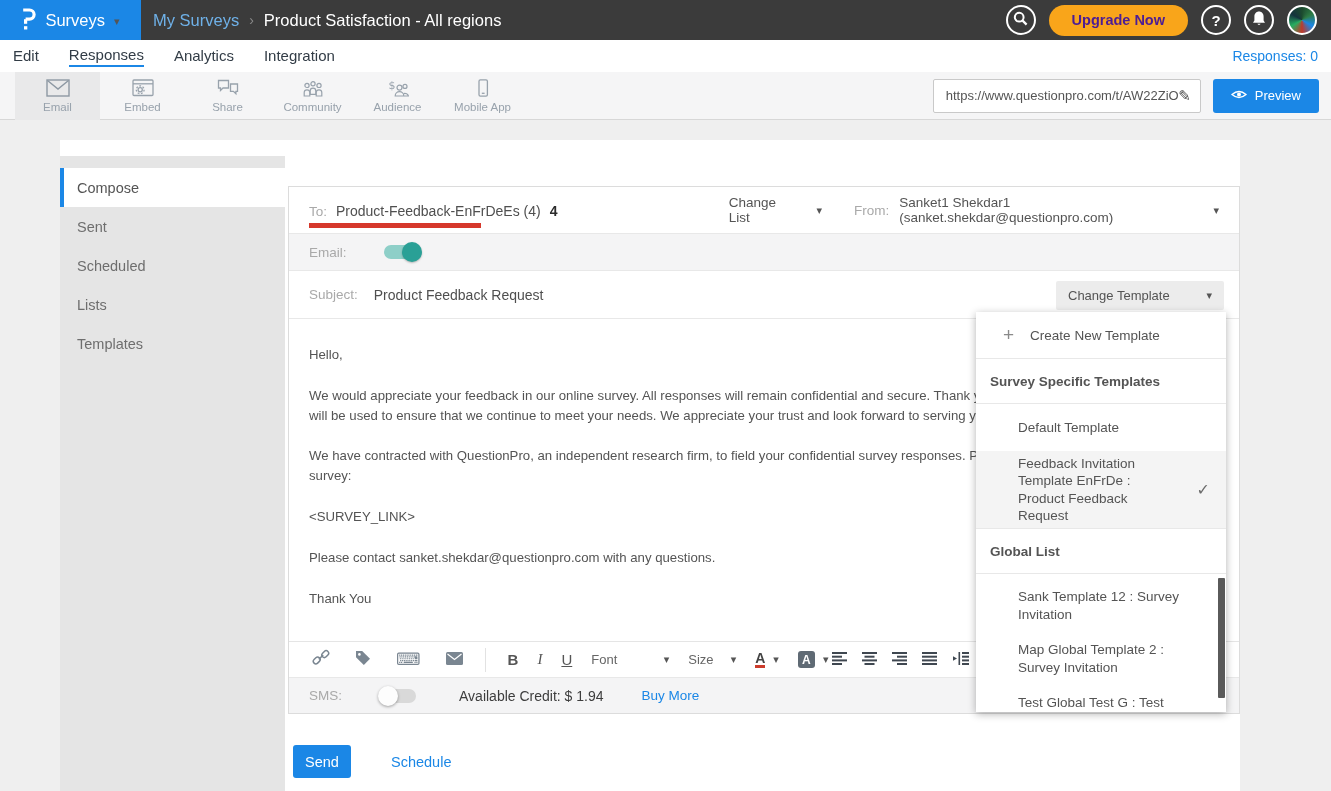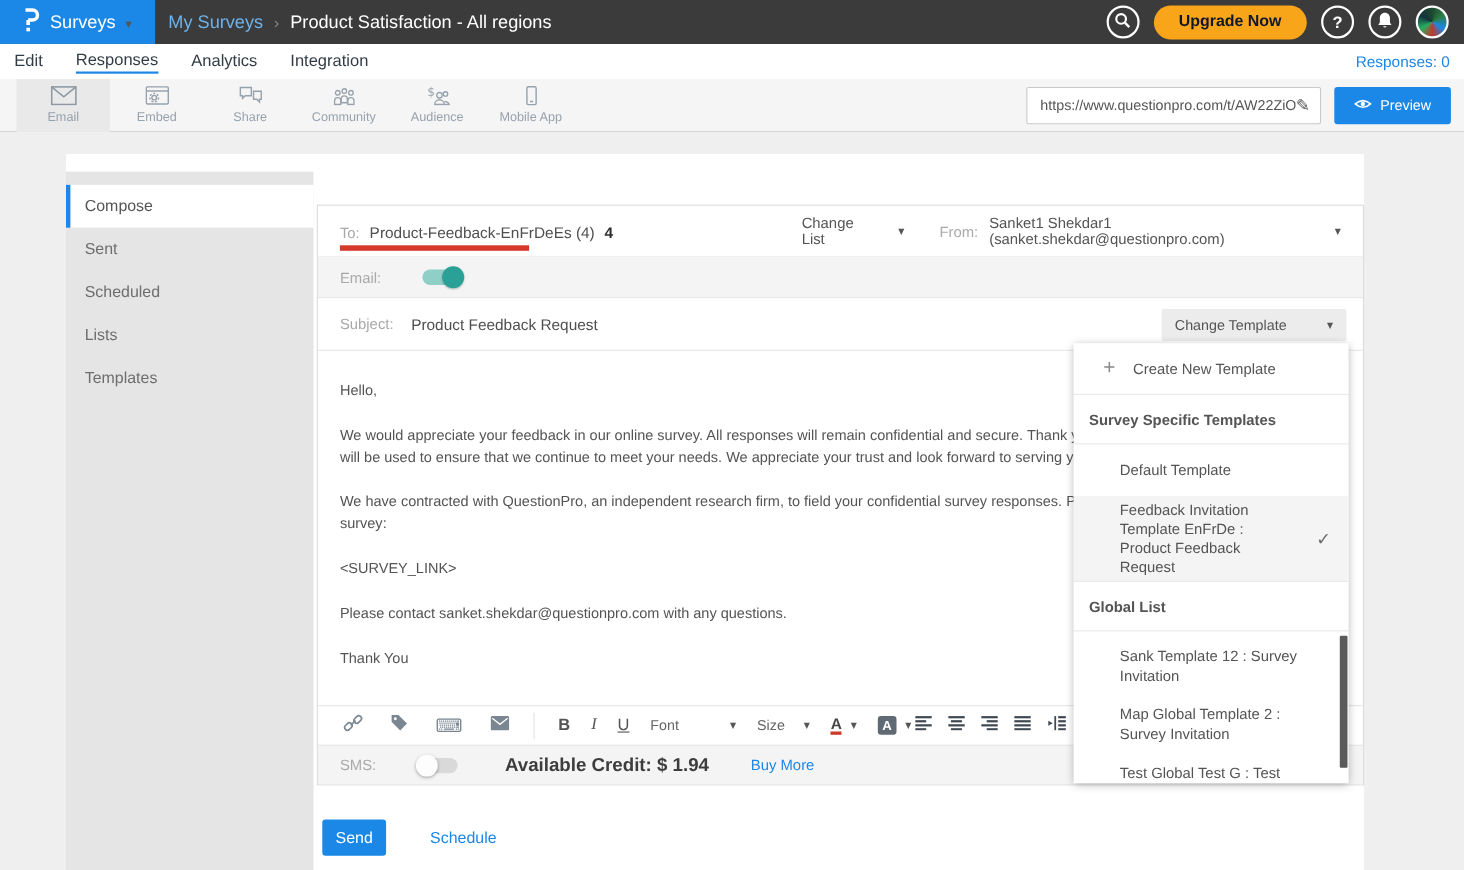--- a/index.html
+++ b/index.html
@@ -10,21 +10,21 @@
   .topbar { height:40px; background:#3b3b3b; display:flex; align-items:center; }
   .logo-box { width:141px; height:40px; background:#1b87e6; display:flex; align-items:center; justify-content:center; gap:9px; color:#fff; cursor:pointer; }
   .logo-box .prod { font-size:16.5px; }
   .logo-box .caret { font-size:11px; margin-top:2px; }
   .crumbs { margin-left:12px; display:flex; align-items:center; gap:10px; font-size:16.5px; }
   .crumb-parent { color:#6fb1e8; cursor:pointer; }
   .crumb-sep { color:#8a8a8a; font-size:14px; }
   .crumb-current { color:#fff; }
   .top-right { margin-left:auto; display:flex; align-items:center; gap:13px; padding-right:14px; }
   .circle-btn { width:30px; height:30px; border:2px solid #fff; border-radius:50%; display:flex; align-items:center; justify-content:center; color:#fff; font-weight:bold; font-size:15px; cursor:pointer; background:transparent; }
-  .upgrade-btn { background:#f9a51a; color:#0f172a; font-weight:bold; font-size:14.5px; height:31px; padding:0 23px; border-radius:16px; display:flex; align-items:center; border:none; cursor:pointer; }
+  .upgrade-btn { background:#f9a51a; color:#4c1d95; font-weight:bold; font-size:14.5px; height:31px; padding:0 23px; border-radius:16px; display:flex; align-items:center; border:none; cursor:pointer; }
   .avatar { width:30px; height:30px; border:2px solid #fff; border-radius:50%; background:conic-gradient(#1c4a2e,#2e7d46,#1b87e6,#c0392b,#27ae60,#14333d,#1c4a2e); cursor:pointer; }
 
   
   .tabrow { height:32px; background:#fff; display:flex; align-items:center; padding-left:13px; font-size:15px; color:#323c46; }
   .tab { margin-right:30px; padding-bottom:2px; cursor:pointer; }
   .tab.active { border-bottom:2px solid #1b87e6; }
   .responses { margin-left:auto; padding-right:13px; color:#1b87e6; font-size:14px; }
 
   
   .chanbar { height:48px; background:#f5f5f6; border-bottom:1px solid #d7d7d7; display:flex; align-items:center; padding-left:15px; }
@@ -78,21 +78,21 @@
   .eb-u { text-decoration:underline; font-size:15px; cursor:pointer; }
   .eb-dd { display:flex; align-items:center; gap:8px; font-size:13px; color:#666; cursor:pointer; }
   .eb-dd.font { width:78px; justify-content:space-between; }
   .eb-dd.size { width:48px; justify-content:space-between; }
   .eb-acolor { font-size:14px; font-weight:bold; color:#444; border-bottom:3px solid #cc3c2c; line-height:1.05; cursor:pointer; }
   .eb-abg { width:17px; height:17px; background:#5f6a74; color:#fff; border-radius:3px; font-size:12px; font-weight:bold; display:flex; align-items:center; justify-content:center; cursor:pointer; }
   .eb-aligns { display:flex; align-items:center; gap:14px; margin-left:4px; }
   .eb-aligns svg { cursor:pointer; }
 
   .sms-row { height:36px; background:#f4f4f5; border-top:1px solid #e8e8e8; display:flex; align-items:center; padding:0 20px; font-size:13.5px; }
-  .credit { margin-left:43px; color:#3d3d3d; font-weight:bold; font-size:17px; }
+  .credit { margin-left:43px; color:#3d3d3d; font-weight:normal; font-size:14px; }
   .buy-more { margin-left:38px; color:#1b87e6; cursor:pointer; }
 
   .actions { position:absolute; left:233px; top:605px; display:flex; align-items:center; }
   .send-btn { width:58px; height:33px; background:#1b87e6; color:#fff; border:none; border-radius:3px; font-size:14.5px; cursor:pointer; }
   .schedule { margin-left:40px; color:#1b87e6; font-size:14.5px; cursor:pointer; }
 
   
   .dropdown { position:absolute; left:976px; top:312px; width:250px; height:400px; background:#fff; box-shadow:0 2px 8px rgba(0,0,0,.3); z-index:10; overflow:hidden; font-size:13.5px; color:#545454; }
   .dd-create { height:47px; display:flex; align-items:center; padding-left:27px; gap:16px; border-bottom:1px solid #e8e8e8; cursor:pointer; }
   .dd-plus { color:#8a8a8a; font-size:19px; }

